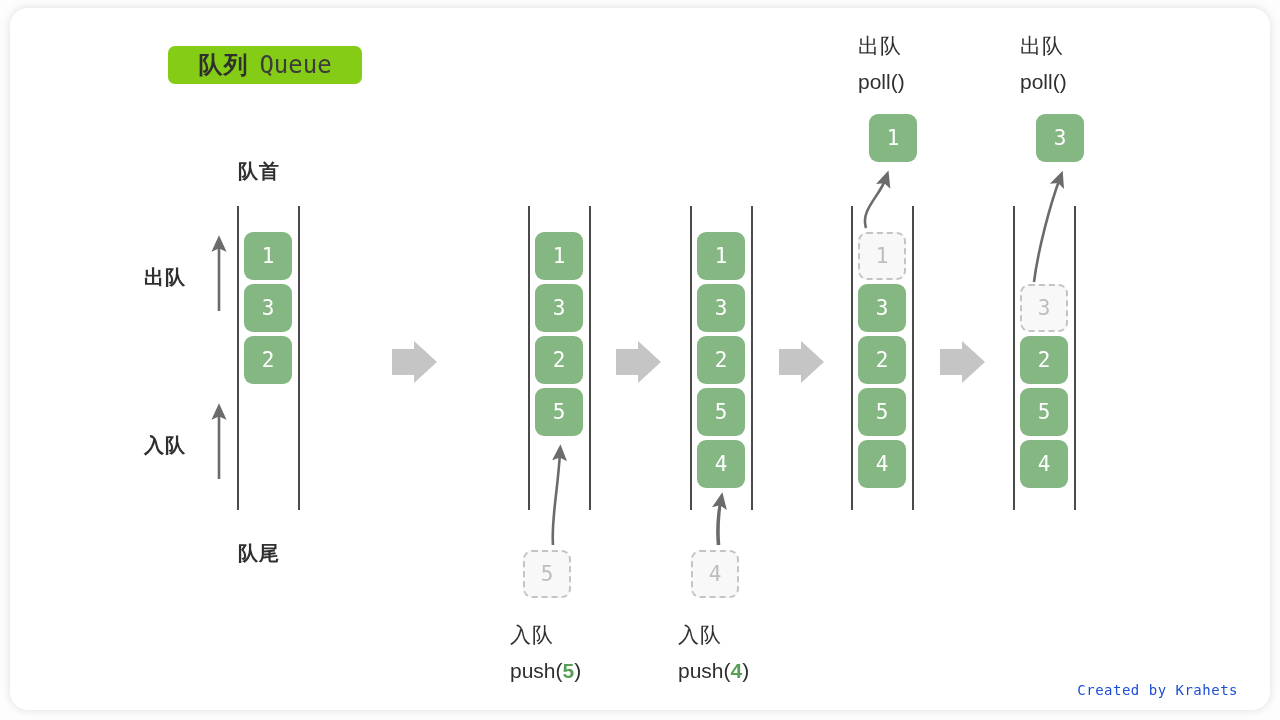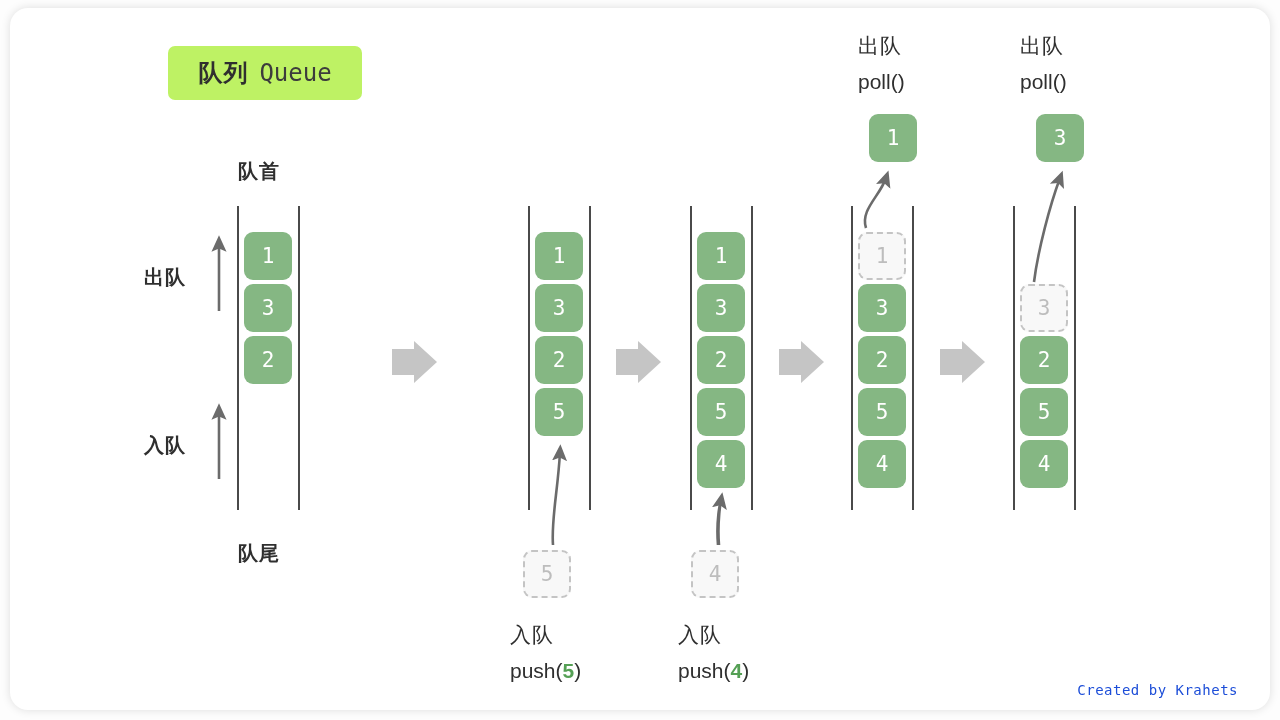--- a/index.html
+++ b/index.html
@@ -36,22 +36,22 @@
     height: 720px;
     pointer-events: none;
   }
 
   
   .title-badge {
     position: absolute;
     left: 168px;
     top: 46px;
     width: 194px;
-    height: 54px;
-    background: #bef264;
+    height: 38px;
+    background: #84cc16;
     border-radius: 7px;
     display: flex;
     align-items: center;
     justify-content: center;
     gap: 11px;
   }
   .title-cn {
     font-size: 24px;
     font-weight: bold;
     color: #2f2f2f;

